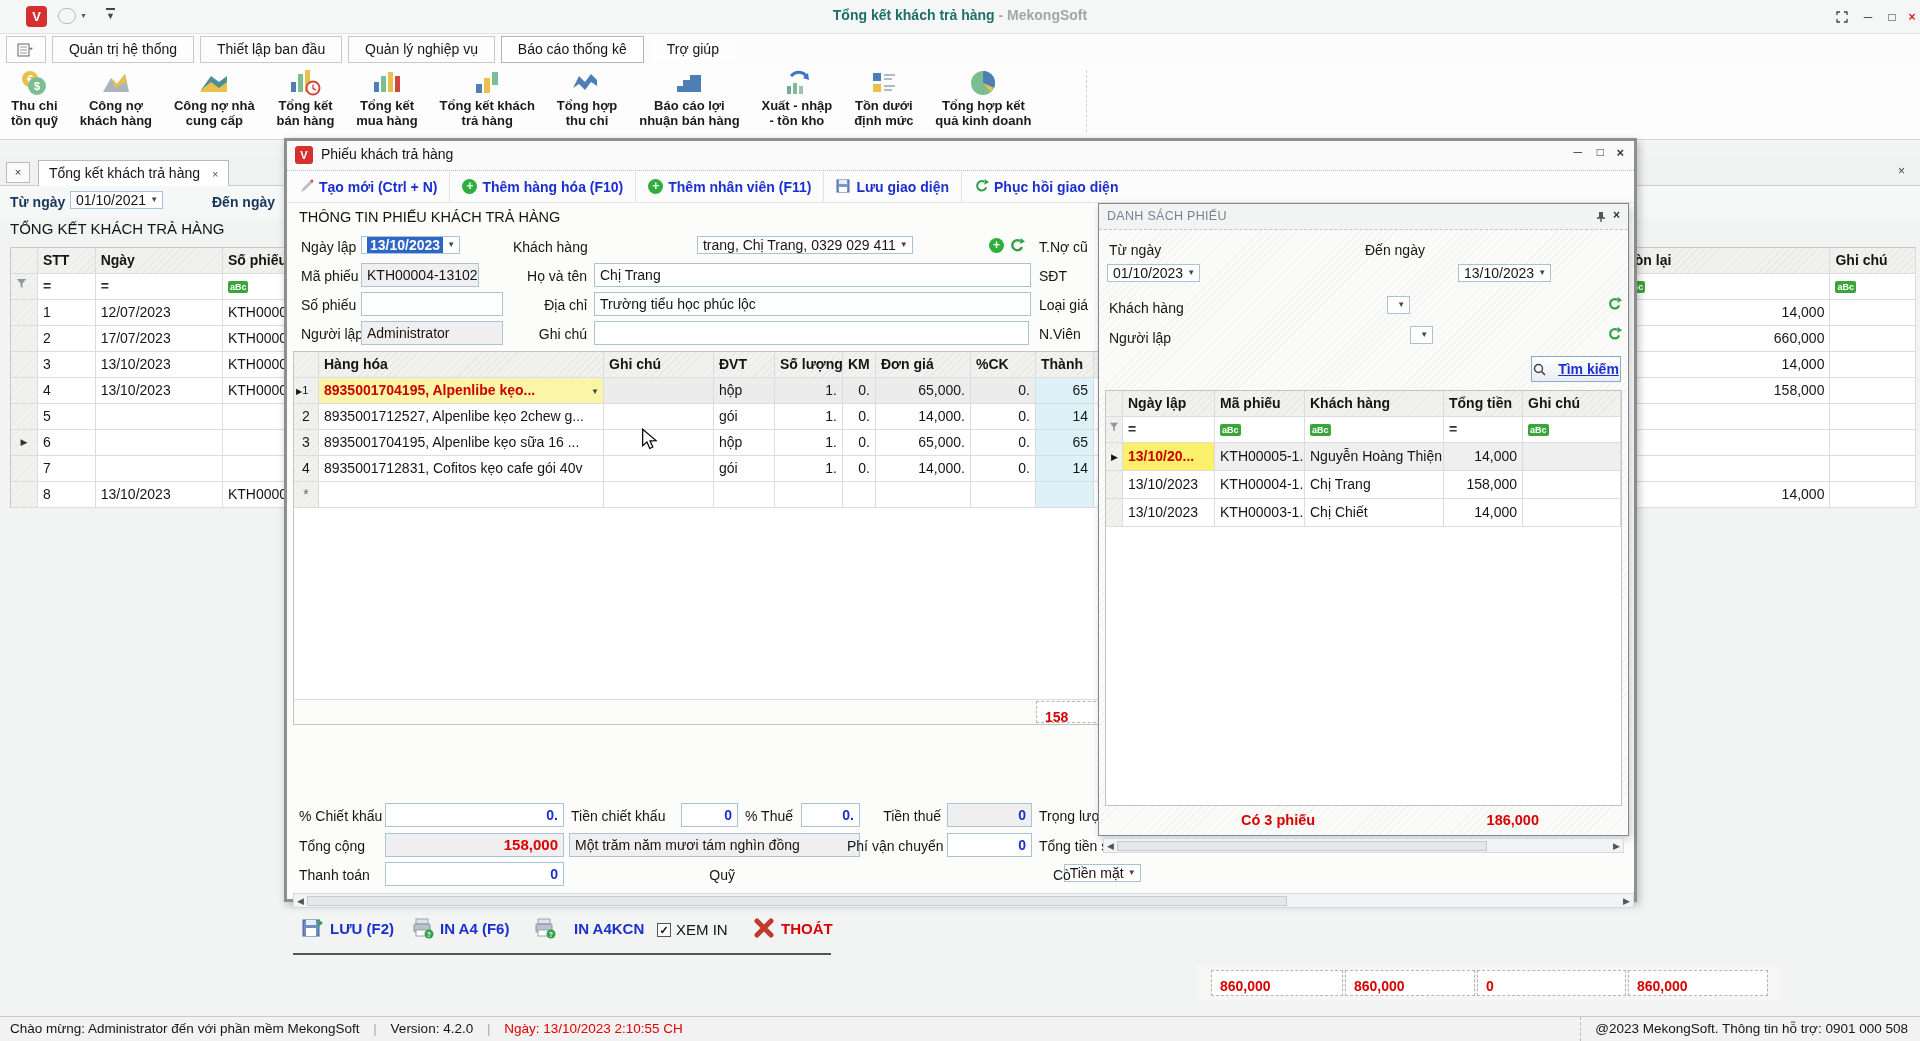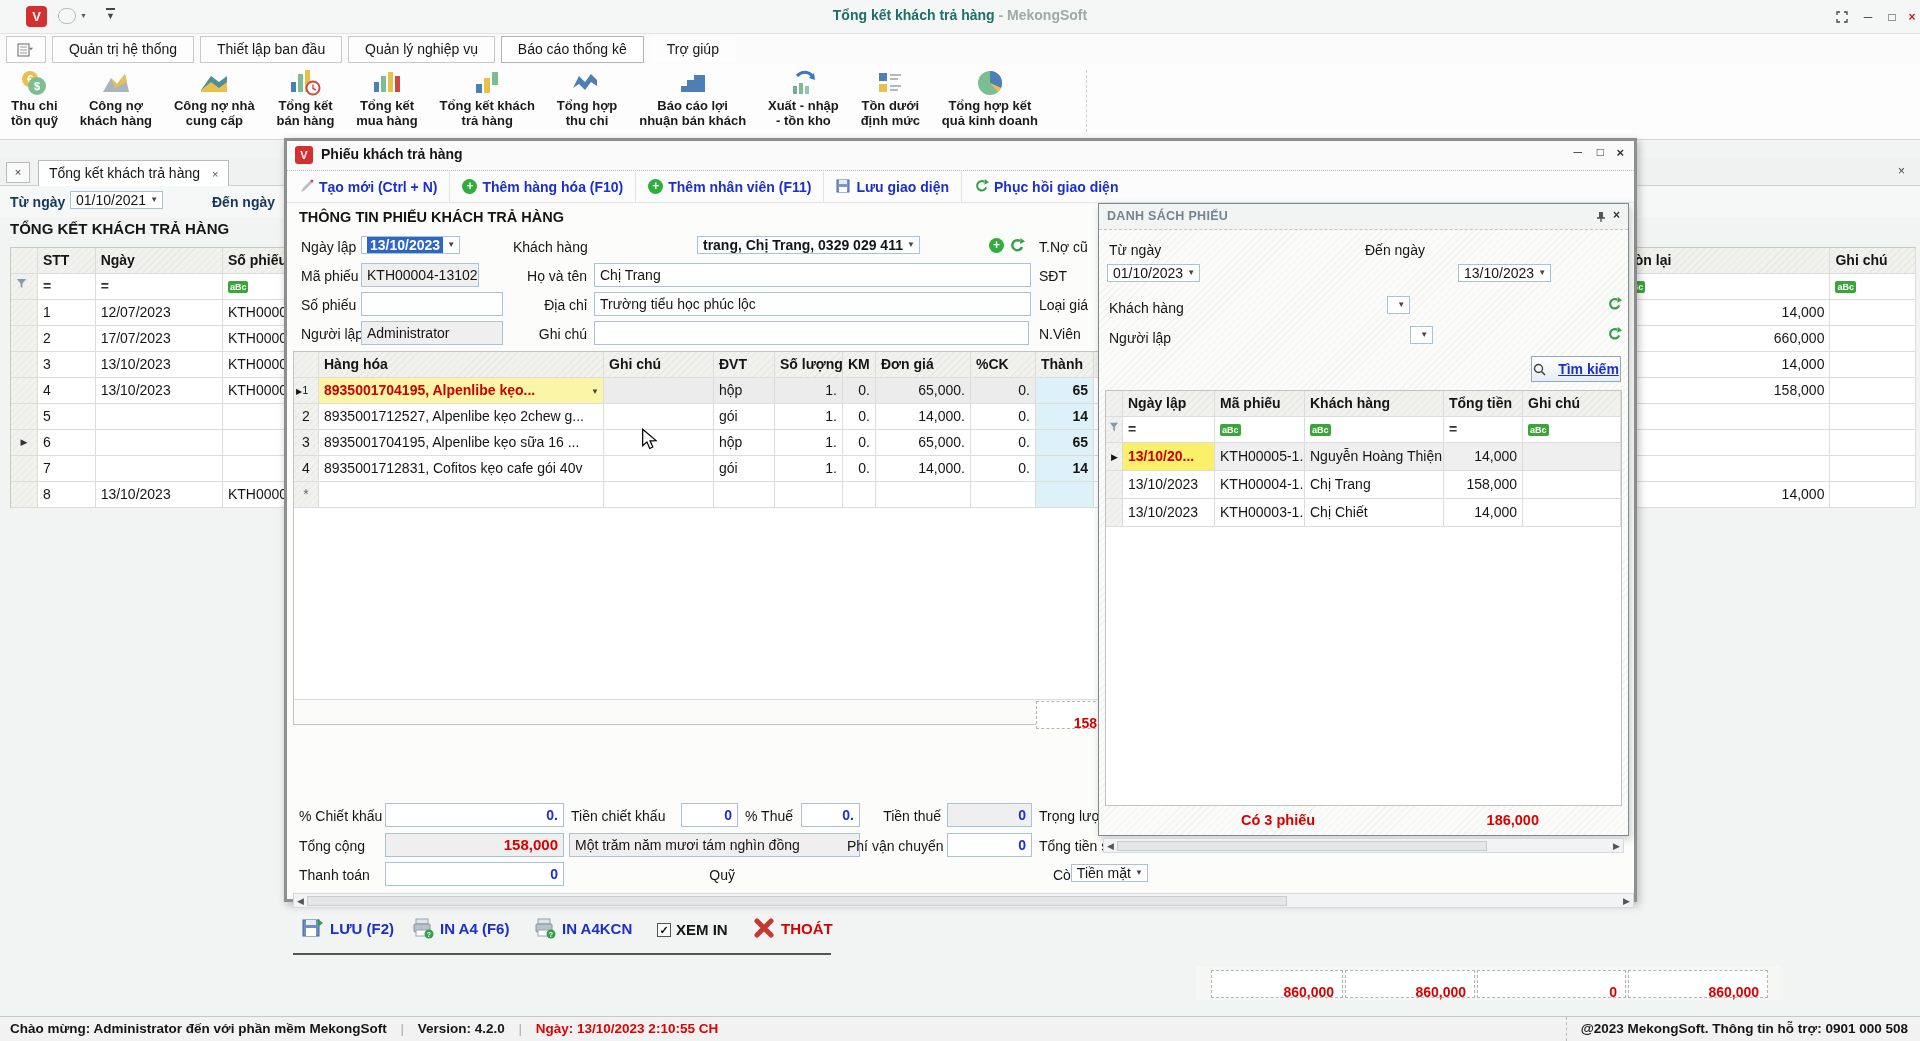--- a/index.html
+++ b/index.html
@@ -1,21 +1,21 @@
 <!DOCTYPE html>
 <html><head>
 <meta charset="utf-8">
 <style>
 *{margin:0;padding:0;box-sizing:border-box}
 html,body{width:1920px;height:1041px}
 body{position:relative;font-family:"Liberation Sans",sans-serif;font-size:14px;color:#151515;background:#eef0f0;overflow:hidden}
 .abs{position:absolute}
 .hatch{background-image:repeating-linear-gradient(135deg,rgba(130,130,130,.07) 0 1px,transparent 1px 5px)}
 .nowrap{white-space:nowrap;overflow:hidden}
-.bold{font-weight:bold}
+.bold{font-weight:normal}
 .blue{color:#1b2fd0;font-weight:bold}
 .red{color:#d90000;font-weight:bold}
 .navy{color:#17365d;font-weight:bold}
 .row{display:flex}
 
 .fld{border:1px solid #a9c2d8;background:#fff;height:24px;line-height:22px;padding:0 5px;font-size:14px;overflow:hidden;white-space:nowrap}
 .fld.ro{background:#efefef}
 .ddl{position:relative;padding-right:16px}
 .caret{position:absolute;right:4px;top:50%;transform:translateY(-50%);font-size:8px;color:#444}
 .lbl{line-height:24px;white-space:nowrap}
@@ -34,21 +34,21 @@
 .eq{font-weight:bold;color:#333}
 .ribbon-tab{display:inline-block;border:1px solid #c9c9c9;background:#fdfdfd;padding:3px 16px;margin-right:2px;font-size:14px;height:27px;line-height:19px}
 .ribbon-tab.active{background:#fff;border-bottom-color:#fff;font-weight:normal}
 .ritem{display:inline-flex;flex-direction:column;align-items:center;padding:4px 9px 2px 9px;text-align:center}
 .ritem .cap{font-size:13px;font-weight:bold;line-height:15px;color:#1a1a1a}
 .tbbtn{display:inline-flex;align-items:center;gap:5px;padding:0 12px;border-right:1px solid #e2e2e2;height:30px;font-size:14px}
 .winbtn{display:inline-flex;align-items:center;justify-content:center;width:26px;height:20px;color:#333;font-size:12px}
 .greenplus{display:inline-flex;align-items:center;justify-content:center;width:15px;height:15px;border-radius:50%;background:#2fae3e;color:#fff;font-weight:bold;font-size:12px;line-height:15px}
 .scrollbar{background:#f2f3f4;border:1px solid #d6d9db;display:flex;align-items:center;justify-content:space-between;font-size:9px;color:#555}
 .thumb{background:#e4e6e8;border:1px solid #c7cbce;height:10px}
-.dashcell{border:1px dashed #b5b5b5;background:#fff;text-align:right;padding:13px 8px;font-weight:bold;color:#d90000;font-size:14px}
+.dashcell{border:1px dashed #b5b5b5;background:#fff;padding:7px 8px;font-weight:bold;color:#d90000;font-size:14px}
 .chk{display:inline-block;width:14px;height:14px;border:1px solid #555;background:#fff;line-height:12px;text-align:center;font-size:11px;color:#111;font-weight:bold}
 svg{display:block}
 </style>
 </head>
 <body>
 
 <div class="abs" style="left:0;top:0;width:1920px;height:34px;background:#f5f6f6;border-bottom:1px solid #e2e4e4">
   <span class="abs" style="left:26px;top:6px;width:21px;height:21px;background:#d62f2f;border-radius:4px;color:#fff;font-weight:bold;text-align:center;line-height:21px;font-size:13px">V</span>
   <span class="abs" style="left:58px;top:8px;width:18px;height:16px;border:1px solid #bbb;border-radius:8px"></span>
   <span class="abs" style="left:80px;top:12px;font-size:7px;color:#555">▼</span>
@@ -143,21 +143,21 @@
         <path d="M2 20 L8 8 L14 14 L20 6 L26 12 L26 18 L20 14 L14 22 L8 16 Z" fill="#4d7fb5"></path>
       </svg>
     <span class="cap">Tổng hợp</span>
       <span class="cap">thu chi</span>
   </span>
   <span class="ritem">
     <svg width="30" height="30" viewBox="0 0 30 30">
         <path d="M3 24 V18 H9 V12 H16 V7 H27 V24 Z" fill="#4d7fb5"></path>
       </svg>
     <span class="cap">Báo cáo lợi</span>
-      <span class="cap">nhuận bán khách</span>
+      <span class="cap">nhuận bán hàng</span>
   </span>
   <span class="ritem">
     <svg width="32" height="30" viewBox="0 0 32 30">
         <rect x="6" y="18" width="4" height="8" fill="#7aa8a0"></rect>
         <rect x="12" y="15" width="4" height="11" fill="#7dbd92"></rect>
         <rect x="18" y="18" width="4" height="8" fill="#9bc3ae"></rect>
         <path d="M10 8 C16 2 24 4 26 10" stroke="#3f74c4" stroke-width="3" fill="none"></path>
         <path d="M22 10 L28 12 L27 5 Z" fill="#3f74c4"></path>
       </svg>
     <span class="cap">Xuất - nhập</span>
@@ -521,21 +521,21 @@
       <span class="abs" style="left:125px;top:2px;display:inline-flex;align-items:center;gap:6px">
         <svg width="22" height="22" viewBox="0 0 22 22">
             <rect x="4" y="2" width="12" height="5" fill="#dfe4ea" stroke="#9aa4ae"></rect>
             <rect x="2" y="7" width="16" height="8" rx="1" fill="#b9c2cc" stroke="#8a949e"></rect>
             <rect x="4" y="13" width="12" height="6" fill="#fff" stroke="#9aa4ae"></rect>
             <circle cx="17" cy="17" r="4.5" fill="#35a04a"></circle>
             <text x="17" y="20" font-size="7" text-anchor="middle" fill="#fff" font-weight="bold">?</text>
           </svg>
         <span class="blue" style="font-size:15px">IN A4 (F6)</span>
       </span>
-      <span class="abs" style="left:247px;top:2px;display:inline-flex;align-items:center;gap:6px">
+      <span class="abs" style="left:247px;top:2px;display:inline-flex;align-items:center;gap:18px">
         <svg width="22" height="22" viewBox="0 0 22 22">
             <rect x="4" y="2" width="12" height="5" fill="#dfe4ea" stroke="#9aa4ae"></rect>
             <rect x="2" y="7" width="16" height="8" rx="1" fill="#b9c2cc" stroke="#8a949e"></rect>
             <rect x="4" y="13" width="12" height="6" fill="#fff" stroke="#9aa4ae"></rect>
             <circle cx="17" cy="17" r="4.5" fill="#35a04a"></circle>
             <text x="17" y="20" font-size="7" text-anchor="middle" fill="#fff" font-weight="bold">?</text>
           </svg>
         <span class="blue" style="font-size:15px">IN A4KCN</span>
       </span>
       <span class="abs" style="left:370px;top:6px;display:inline-flex;align-items:center;gap:5px">

